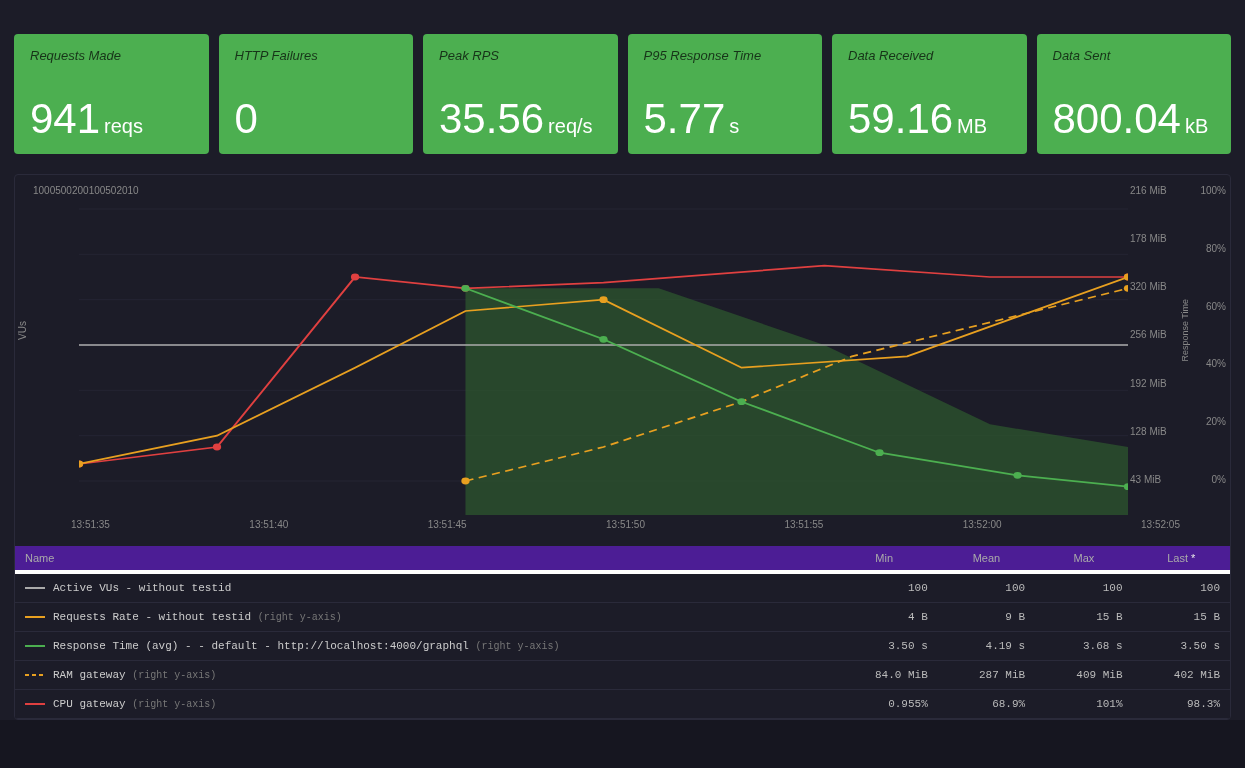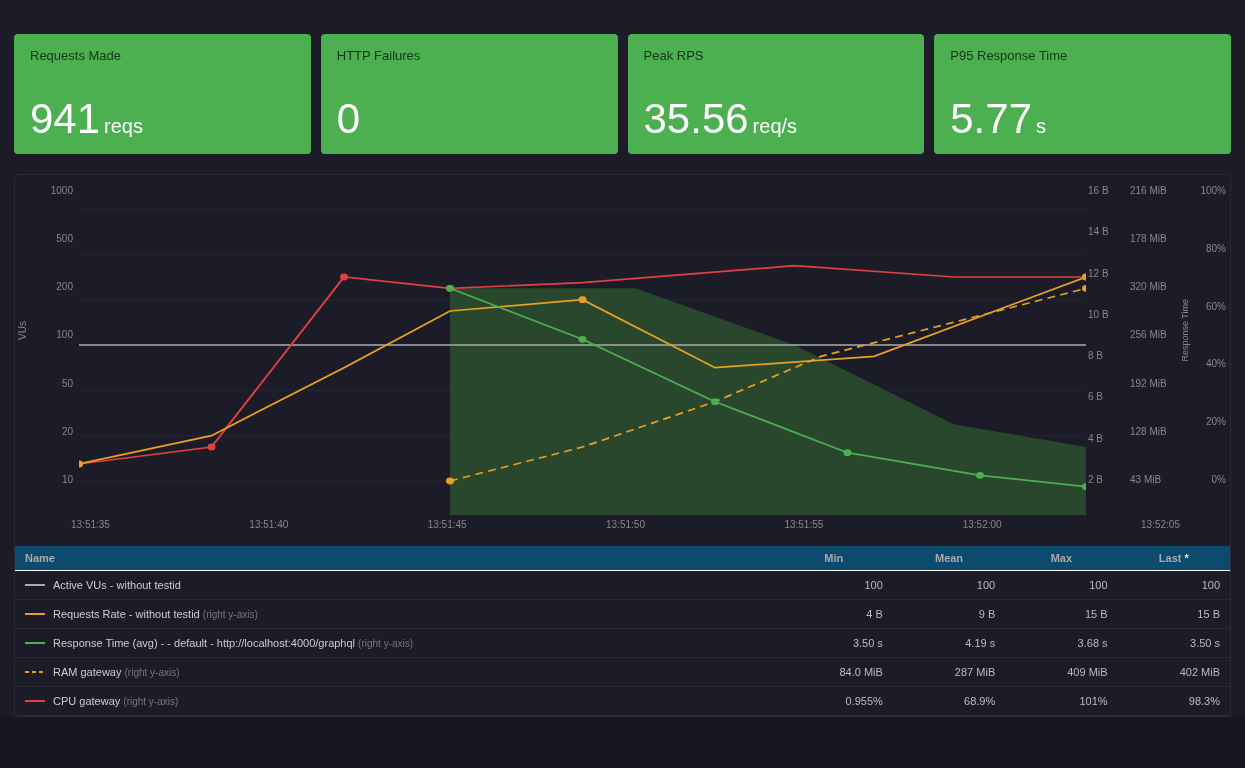--- a/index.html
+++ b/index.html
@@ -40,20 +40,21 @@
       padding: 14px 16px;
       min-height: 120px;
       display: flex;
       flex-direction: column;
       justify-content: space-between;
     }
     .metric-label {
       font-size: 13px;
       font-weight: 500;
       color: rgba(0,0,0,0.7);
+      font-style: italic;
     }
     .metric-value {
       font-size: 42px;
       font-weight: 300;
       color: #fff;
       line-height: 1;
       margin-top: 10px;
     }
     .metric-value .metric-unit {
       font-size: 20px;
@@ -73,21 +74,21 @@
     }
     .chart-area {
       position: relative;
       height: 340px;
       display: flex;
       align-items: stretch;
     }
     .y-axis-left {
       width: 50px;
       display: flex;
-      flex-direction: column;
+      flex-direction: row;
       justify-content: space-between;
       padding: 10px 6px 30px 4px;
       font-size: 10px;
       color: #888;
       text-align: right;
     }
     .chart-middle {
       flex: 1;
       position: relative;
       overflow: hidden;
@@ -152,38 +153,39 @@
       padding-bottom: 6px;
     }
     .legend-table {
       width: 100%;
       border-collapse: collapse;
       font-size: 12px;
       margin-top: 2px;
       background: #1c1c28;
     }
     .legend-table thead tr th {
-      background: #0c4a6e;
+      background: #4c1d95;
       padding: 6px 10px;
       text-align: left;
-      font-weight: 700;
+      font-weight: 400;
       color: #aaa;
       font-size: 11px;
-      border-bottom: 1px solid #ffffff;
+      border-bottom: 4px solid #ffffff;
     }
     .legend-table thead tr th:not(:first-child) {
       text-align: center;
     }
     .legend-table tbody tr {
       border-bottom: 1px solid #2a2a3a;
     }
     .legend-table tbody tr td {
       padding: 8px 10px;
       color: #ccc;
       font-size: 11px;
+      font-family: Liberation Mono, monospace;
     }
     .legend-table tbody tr td:not(:first-child) {
       text-align: right;
       color: #bbb;
     }
     .legend-name-cell {
       display: flex;
       align-items: center;
       gap: 8px;
     }
@@ -234,20 +236,32 @@
       <div class="metric-card">
     <div class="metric-label">Peak RPS</div>
     <div class="metric-value">
       35.56<span class="metric-unit">req/s</span>
     </div>
   </div>
       <div class="metric-card">
     <div class="metric-label">P95 Response Time</div>
     <div class="metric-value">
       5.77<span class="metric-unit">s</span>
+    </div>
+  </div>
+      <div class="metric-card">
+    <div class="metric-label">Data Received</div>
+    <div class="metric-value">
+      59.16<span class="metric-unit">MB</span>
+    </div>
+  </div>
+      <div class="metric-card">
+    <div class="metric-label">Data Sent</div>
+    <div class="metric-value">
+      800.04<span class="metric-unit">kB</span>
     </div>
   </div>
     </div>
 
   <div class="chart-section">
     <div class="chart-container">
       <div class="chart-area">
 
         <div style="width:14px; display:flex; align-items:center; justify-content:center; padding-bottom:30px;">
           <span style="writing-mode:vertical-rl; text-orientation:mixed; transform:rotate(180deg); font-size:10px; color:#888; white-space:nowrap;">VUs</span>
@@ -297,30 +311,20 @@
             <polyline points="280,100 380,145 480,200 580,245 680,265 760,275" fill="none" stroke="#4caf50" stroke-width="1.5"></polyline>
             <circle cx="280" cy="100" r="3" fill="#4caf50"></circle>
             <circle cx="380" cy="145" r="3" fill="#4caf50"></circle>
             <circle cx="480" cy="200" r="3" fill="#4caf50"></circle>
             <circle cx="580" cy="245" r="3" fill="#4caf50"></circle>
             <circle cx="680" cy="265" r="3" fill="#4caf50"></circle>
             <circle cx="760" cy="275" r="3" fill="#4caf50"></circle>
           </svg>
         </div>
 
-        <div class="y-axis-right1">
-          <span>16 B</span>
-          <span>14 B</span>
-          <span>12 B</span>
-          <span>10 B</span>
-          <span>8 B</span>
-          <span>6 B</span>
-          <span>4 B</span>
-          <span>2 B</span>
-        </div>
 
 
         <div class="y-axis-right3">
           <span>216 MiB</span>
           <span>178 MiB</span>
           <span>320 MiB</span>
           <span>256 MiB</span>
           <span>192 MiB</span>
           <span>128 MiB</span>
           <span>43 MiB</span>

